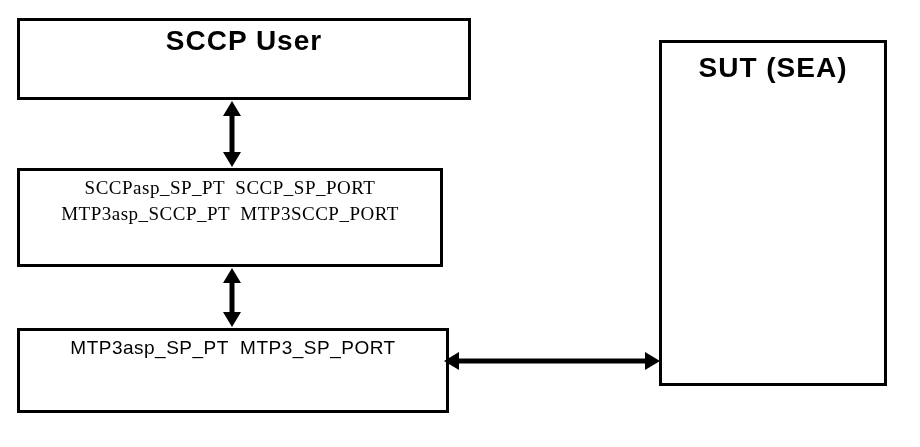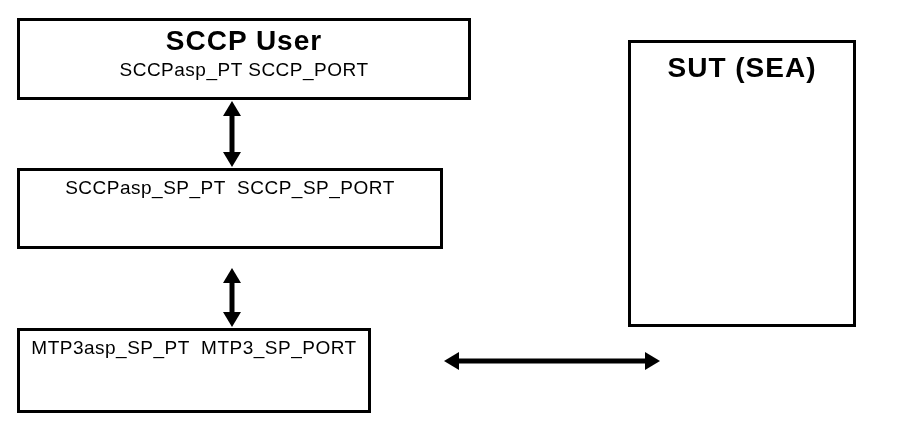--- a/index.html
+++ b/index.html
@@ -16,23 +16,23 @@
   }
 
   .box {
     position: absolute;
     border: 3px solid var(--line);
     background: var(--bg);
     text-align: center;
   }
 
   #box-sccp-user   { left: 17px;  top: 18px;  width: 454px; height: 82px;  padding-top: 4px; }
-  #box-sccp        { left: 17px;  top: 168px; width: 426px; height: 81px;  padding-top: 4px; }
-  #box-system-mtp3 { left: 17px;  top: 328px; width: 354px; height: 85px;  padding-top: 4px; }
-  #box-sut         { left: 628px; top: 40px;  width: 228px; height: 287px; padding-top: 9px; }
+  #box-sccp        { left: 17px;  top: 168px; width: 426px; height: 99px;  padding-top: 4px; font-family: Liberation Serif, serif; }
+  #box-system-mtp3 { left: 17px;  top: 328px; width: 432px; height: 85px;  padding-top: 4px; }
+  #box-sut         { left: 659px; top: 40px;  width: 228px; height: 346px; padding-top: 9px; }
 
   .box-title {
     font-size: 28px;
     font-weight: bold;
     letter-spacing: 1px;
     line-height: 32px;
     white-space: pre;
   }
   .box-ports {
     font-size: 19px;
@@ -50,25 +50,25 @@
   .arrow polygon { fill: var(--line); }
   .arrow line { stroke: var(--line); stroke-width: 5; }
 </style>
 </head>
 <body>
 
 <div class="canvas">
 
   <div class="box" id="box-sccp-user">
     <div class="box-title">SCCP User</div>
-    <div class="box-ports">SCCPasp_PT SCCP_PORT</div>
   </div>
 
   <div class="box" id="box-sccp">
     <div class="box-ports">SCCPasp_SP_PT  SCCP_SP_PORT</div>
+    <div class="box-ports">MTP3asp_SCCP_PT  MTP3SCCP_PORT</div>
   </div>
 
   <div class="box" id="box-system-mtp3">
     <div class="box-ports">MTP3asp_SP_PT  MTP3_SP_PORT</div>
   </div>
 
   <div class="box" id="box-sut">
     <div class="box-title">SUT (SEA)</div>
   </div>
 

